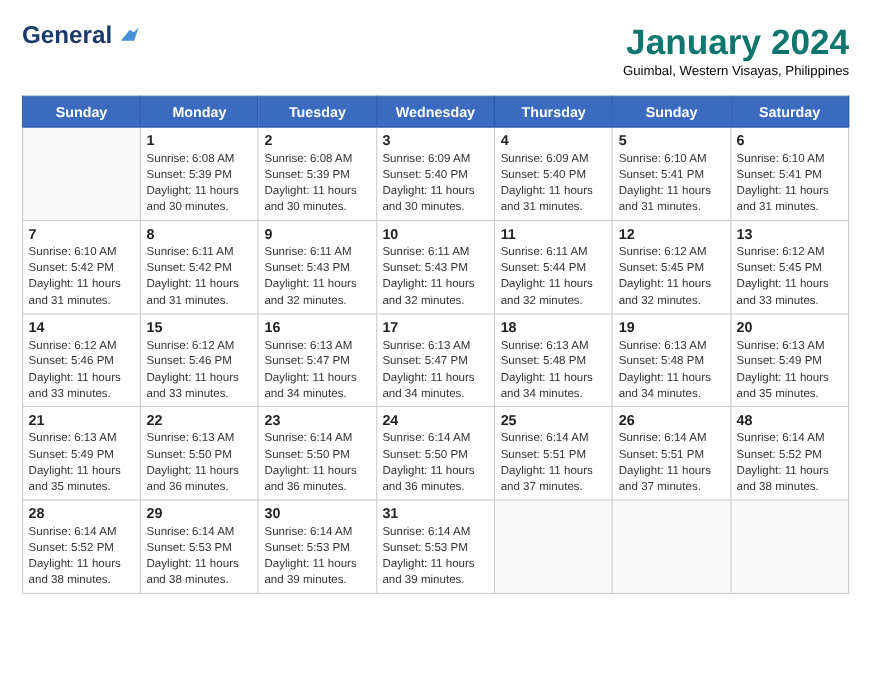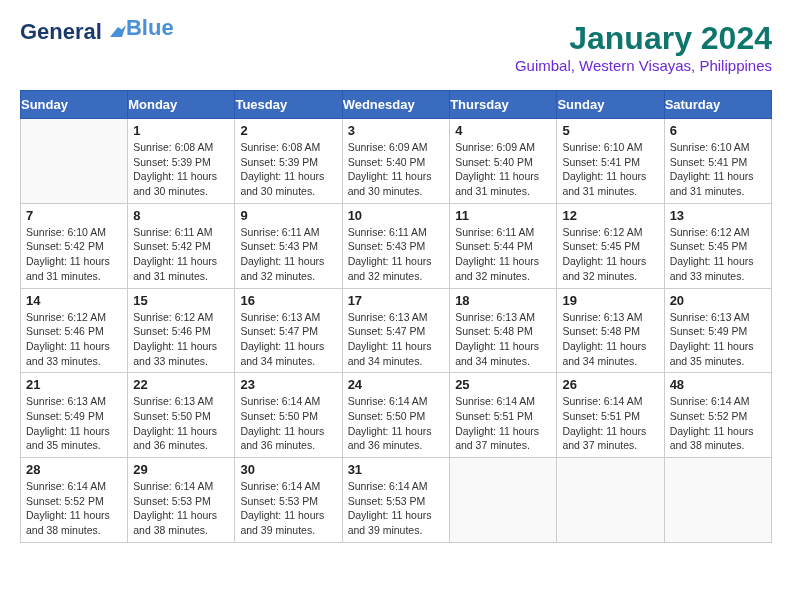--- a/index.html
+++ b/index.html
@@ -28,34 +28,34 @@
     .logo .blue { color: #4a90d9; }
     .title-area {
       text-align: right;
     }
     .title-area h1 {
       font-size: 32px;
       font-weight: bold;
       color: #0f766e;
     }
     .title-area h2 {
-      font-size: 15px;
-      color: #6d28d9;
+      font-size: 12px;
+      color: #000000;
       font-weight: normal;
     }
     .calendar {
       width: 100%;
       border-collapse: collapse;
       font-size: 11px;
     }
     .calendar thead tr th {
       background: #3a6bbf;
       color: #fff;
       padding: 6px 0;
-      text-align: left;
+      text-align: center;
       font-size: 13px;
       font-weight: bold;
       border: 1px solid #2a5aaf;
     }
     .calendar tbody tr td {
       vertical-align: top;
       border: 1px solid #ccc;
       padding: 4px 5px;
       width: 108px;
       min-height: 80px;
@@ -81,21 +81,20 @@
 <body>
 
 <div class="header-area">
   <div class="logo">
     <div style="display:flex; align-items:center;">
       <span class="general">General</span>
       <svg width="22" height="18" viewBox="0 0 22 18" style="margin-left:2px;">
         <polygon points="6,14 14,4 20,8 14,10 22,2 18,14" fill="#4a90d9"></polygon>
       </svg>
     </div>
-    <span class="blue" style="color:#4a90d9; font-size:22px; font-weight:bold; margin-top:-4px;">Blue</span>
   </div>
   <div class="title-area">
     <h1>January 2024</h1>
     <h2>Guimbal, Western Visayas, Philippines</h2>
   </div>
 </div>
 
 <table class="calendar">
   <thead>
     <tr>

